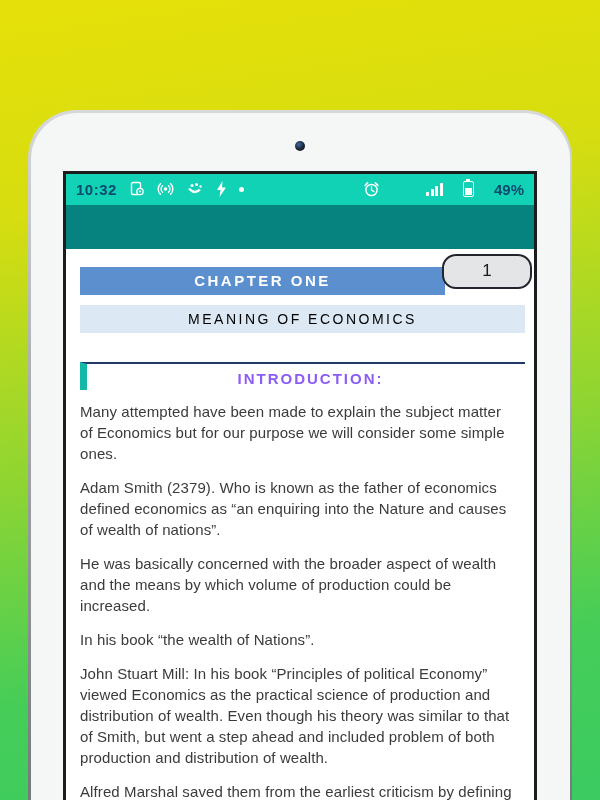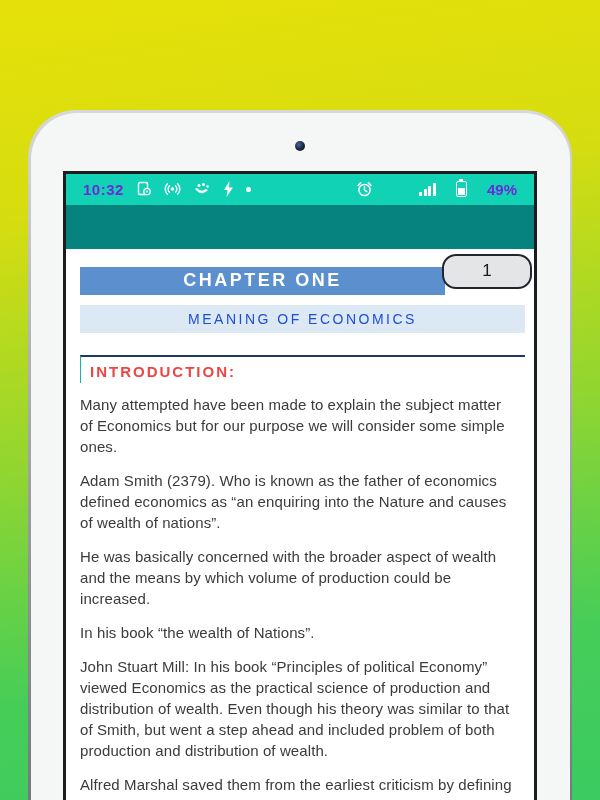--- a/index.html
+++ b/index.html
@@ -31,23 +31,23 @@
   .screen {
     position:absolute; top:58px; left:50%; transform:translateX(-50%);
     width:474px; height:648px;
     border:3px solid #1b1c1e;
     background:#ffffff;
     overflow:hidden;
   }
 
   
   .status-bar {
-    height:31px; background:#12d2b6; color:#6d28d9;
+    height:31px; background:#12d2b6; color:#0c4a6e;
     display:flex; align-items:center;
-    padding:0 17px; font-size:15px; font-weight:600;
+    padding:0 10px; font-size:15px; font-weight:600;
   }
   .status-left { display:flex; align-items:center; gap:12px; }
   .status-time { letter-spacing:0.5px; }
   .sicon { display:flex; align-items:center; }
   .notif-dot { width:5px; height:5px; border-radius:50%; background:#fff; }
   .status-right { margin-left:auto; display:flex; align-items:center; gap:20px; }
   .alarm-wrap { margin-right:26px; }
   .sig-bars { display:flex; align-items:flex-end; gap:1.5px; }
   .sig-bars i { display:block; width:3px; background:#fff; border-radius:0.5px; }
   .battery { width:11px; height:16px; border:1.5px solid #fff; border-radius:2px; position:relative; }
@@ -57,43 +57,44 @@
   
   .app-header { height:44px; background:#07837f; }
 
   
   .doc { padding:18px 9px 0 14px; background:#fff; }
 
   .chapter-row { position:relative; height:28px; margin-bottom:10px; }
   .chapter-bar {
     position:absolute; left:0; top:0; height:28px; width:calc(100% - 80px);
     background:#5b8fce; color:#ffffff;
-    font-size:18px; font-weight:bold; letter-spacing:2.5px;
+    font-size:15px; font-weight:bold; letter-spacing:2.5px;
     display:flex; align-items:center; justify-content:center;
   }
   .page-tab {
     position:absolute; right:-7px; top:-13px; width:90px; height:35px;
     background:#e3e5e7; border:2px solid #23252e; border-radius:14px;
     display:flex; align-items:center; justify-content:center;
     font-size:17px; color:#1b1b1b; z-index:2; cursor:pointer;
   }
 
   .title-bar {
-    height:28px; background:#dce9f5; color:#1d4ed8;
+    height:28px; background:#dce9f5; color:#000000;
     font-size:14px; font-weight:500; letter-spacing:2.5px;
     display:flex; align-items:center; justify-content:center;
-    margin-bottom:22px;
+    margin-bottom:29px;
   }
 
   .intro-box {
     border-top:2px solid #1f3864;
-    border-left:1px solid #14b8a6;
+    border-left:7px solid #14b8a6;
     padding:6px 0 3px 9px;
-    color:#ef4444; font-size:15px; font-weight:600; letter-spacing:2px;
+    color:#8b5cf6; font-size:15px; font-weight:600; letter-spacing:2px;
     margin-bottom:11px;
+    text-align:center;
   }
 
   .doc p {
     font-size:15px; line-height:21px; color:#3b3b3b;
     letter-spacing:0.1px; margin:0 12px 13px 0;
   }
 </style>
 </head>
 <body>
 

